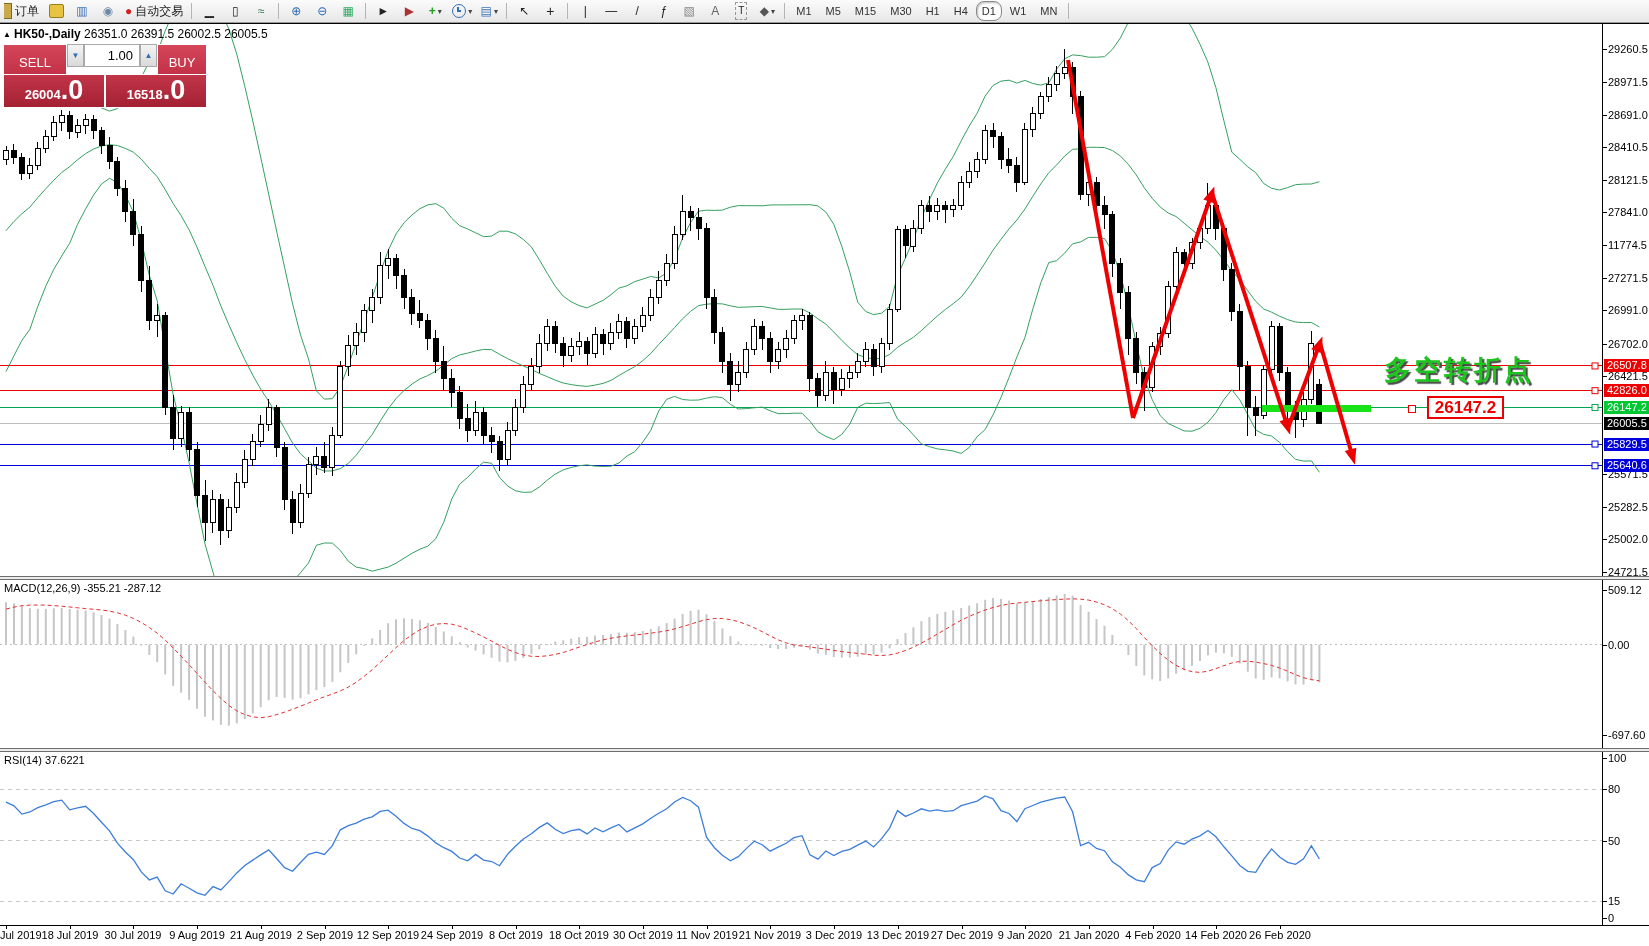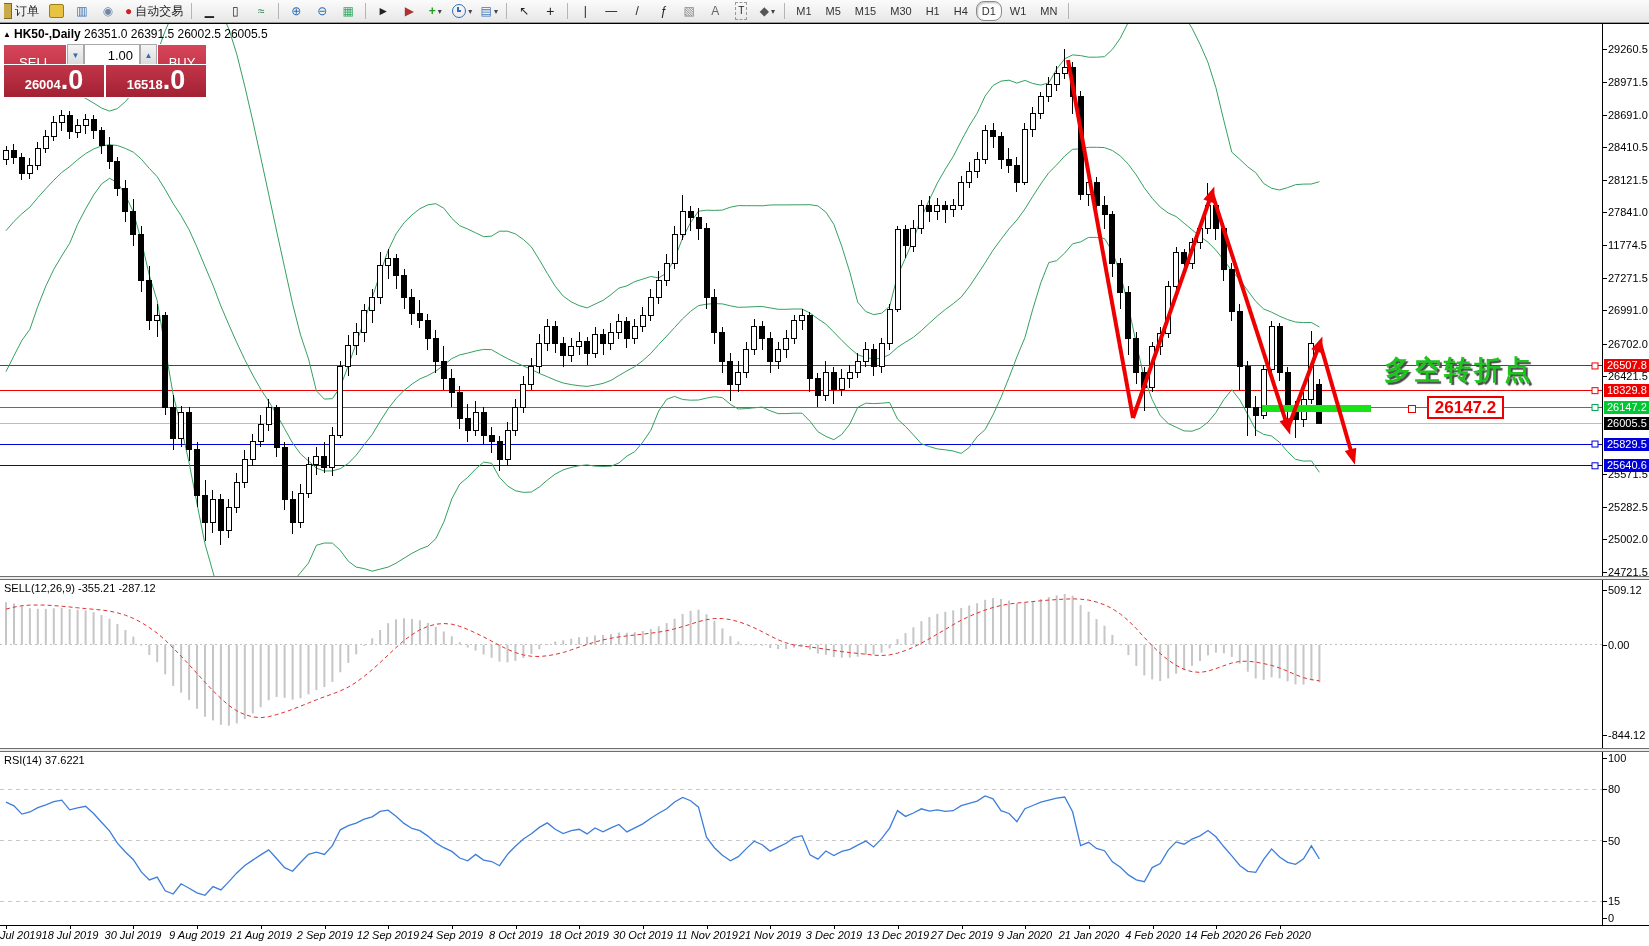--- a/index.html
+++ b/index.html
@@ -27,28 +27,28 @@
   #quote-line{position:absolute;left:14px;top:27px;font-size:12px;color:#000;}
   #quote-line b{font-weight:bold;}
   #win-ico{position:absolute;left:3px;top:30px;font-size:8px;color:#000;}
   .panel-label{position:absolute;left:4px;font-size:11px;color:#000;}
   
   #oneclick{position:absolute;left:3px;top:44px;width:204px;height:57px;font-family:"Liberation Sans",sans-serif;}
   #oc-row1{position:absolute;left:0;top:0;width:204px;height:37px;display:flex;}
   .ocbtn{background:linear-gradient(#d5465a,#bf2e42);color:#fff;font-size:13px;display:flex;align-items:center;justify-content:center;flex:none;border:1px solid #fff;box-sizing:border-box;}
   .spin{width:17px;height:23px;background:linear-gradient(#f4f4f4,#d9d9d9);border:1px solid #a9a9a9;box-sizing:border-box;color:#2f6db4;font-size:8px;display:flex;align-items:center;justify-content:center;flex:none;}
   #vol{width:56px;height:23px;border:1px solid #a9a9a9;box-sizing:border-box;font-size:13px;text-align:right;padding:0 6px 0 0;font-family:"Liberation Sans",sans-serif;}
-  #oc-row2{position:absolute;left:0;top:20px;width:204px;height:34px;display:flex;}
+  #oc-row2{position:absolute;left:0;top:30px;width:204px;height:34px;display:flex;}
   .ocprice{background:linear-gradient(#c23549,#a32133);color:#fff;display:flex;align-items:baseline;justify-content:center;border:1px solid #fff;box-sizing:border-box;width:102px;}
   .p-small{font-size:13px;font-weight:bold;padding-top:9px;}
   .p-big{font-size:27px;font-weight:bold;line-height:30px;}
   
   .axlab{position:absolute;font-size:11px;color:#000;white-space:nowrap;}
   .axbox{position:absolute;left:1604px;width:45px;height:13px;font-size:11px;color:#fff;text-align:left;padding-left:3px;line-height:13px;box-sizing:border-box;white-space:nowrap;}
-  .xt{position:absolute;top:929px;font-size:11px;color:#000;white-space:nowrap;transform:translateX(-50%);font-style:italic;}
+  .xt{position:absolute;top:929px;font-size:11px;color:#000;white-space:nowrap;transform:translateX(-50%);}
   .xtick{position:absolute;top:925px;width:1px;height:4px;background:#000;}
   .ptick{position:absolute;left:1602px;width:5px;height:1px;background:#000;}
   
   #cn-note{position:absolute;left:1384px;top:352px;font-size:27px;font-weight:bold;letter-spacing:3px;color:#1ec41e;text-shadow:2px 2px 1px #4a4a4a;white-space:nowrap;}
   #lvl-box{position:absolute;left:1427px;top:396px;width:77px;height:23px;border:2px solid #ee0000;background:#fff;color:#ee0000;font-size:17px;font-weight:bold;display:flex;align-items:center;justify-content:center;box-sizing:border-box;}
   #lvl-handle{position:absolute;left:1408px;top:405px;width:6px;height:6px;border:1px solid #ee0000;background:#fff;}
   svg{position:absolute;left:0;}
 </style>
 </head>
 <body>
@@ -712,21 +712,21 @@
         <span class="p-big">.0</span>
       </div>
     </div>
   </div>
 
   <div id="cn-note">多空转折点</div>
   <div id="lvl-handle"></div>
   <div id="lvl-box">26147.2</div>
 
   <div class="panel-label" style="top:582px">
-    <span>SELL(12,26,9)</span>
+    <span>MACD(12,26,9)</span>
     <span>-355.21</span>
     <span>-287.12</span>
   </div>
   <div class="panel-label" style="top:754px">
     <span>RSI(14)</span>
     <span>37.6221</span>
   </div>
 
   <div class="frame-line" style="left:0;top:23px;width:1649px;height:1px"></div>
   <div class="frame-line" style="left:1602px;top:23px;width:1px;height:902px"></div>
@@ -759,30 +759,30 @@
       <div class="ptick" style="top:376px"></div>
       <div class="axlab" style="left:1608px;top:468px">25571.5</div>
       <div class="ptick" style="top:474px"></div>
       <div class="axlab" style="left:1608px;top:501px">25282.5</div>
       <div class="ptick" style="top:507px"></div>
       <div class="axlab" style="left:1608px;top:533px">25002.0</div>
       <div class="ptick" style="top:539px"></div>
       <div class="axlab" style="left:1608px;top:566px">24721.5</div>
       <div class="ptick" style="top:572px"></div>
       <div class="axbox" style="top:359px;background:#ee0000">26507.8</div>
-      <div class="axbox" style="top:384px;background:#ee0000">18329.8</div>
+      <div class="axbox" style="top:384px;background:#ee0000">42826.0</div>
       <div class="axbox" style="top:401px;background:#00c832">26147.2</div>
       <div class="axbox" style="top:417px;background:#000000">26005.5</div>
       <div class="axbox" style="top:438px;background:#0000dd">25829.5</div>
       <div class="axbox" style="top:459px;background:#0000dd">25640.6</div>
       <div class="axlab" style="left:1608px;top:584px">509.12</div>
       <div class="ptick" style="top:590px"></div>
       <div class="axlab" style="left:1608px;top:639px">0.00</div>
       <div class="ptick" style="top:645px"></div>
-      <div class="axlab" style="left:1608px;top:729px">-844.12</div>
+      <div class="axlab" style="left:1608px;top:729px">-697.60</div>
       <div class="ptick" style="top:735px"></div>
       <div class="axlab" style="left:1608px;top:752px">100</div>
       <div class="ptick" style="top:758px"></div>
       <div class="axlab" style="left:1608px;top:783px">80</div>
       <div class="ptick" style="top:789px"></div>
       <div class="axlab" style="left:1608px;top:835px">50</div>
       <div class="ptick" style="top:841px"></div>
       <div class="axlab" style="left:1608px;top:895px">15</div>
       <div class="ptick" style="top:901px"></div>
       <div class="axlab" style="left:1608px;top:912px">0</div>

